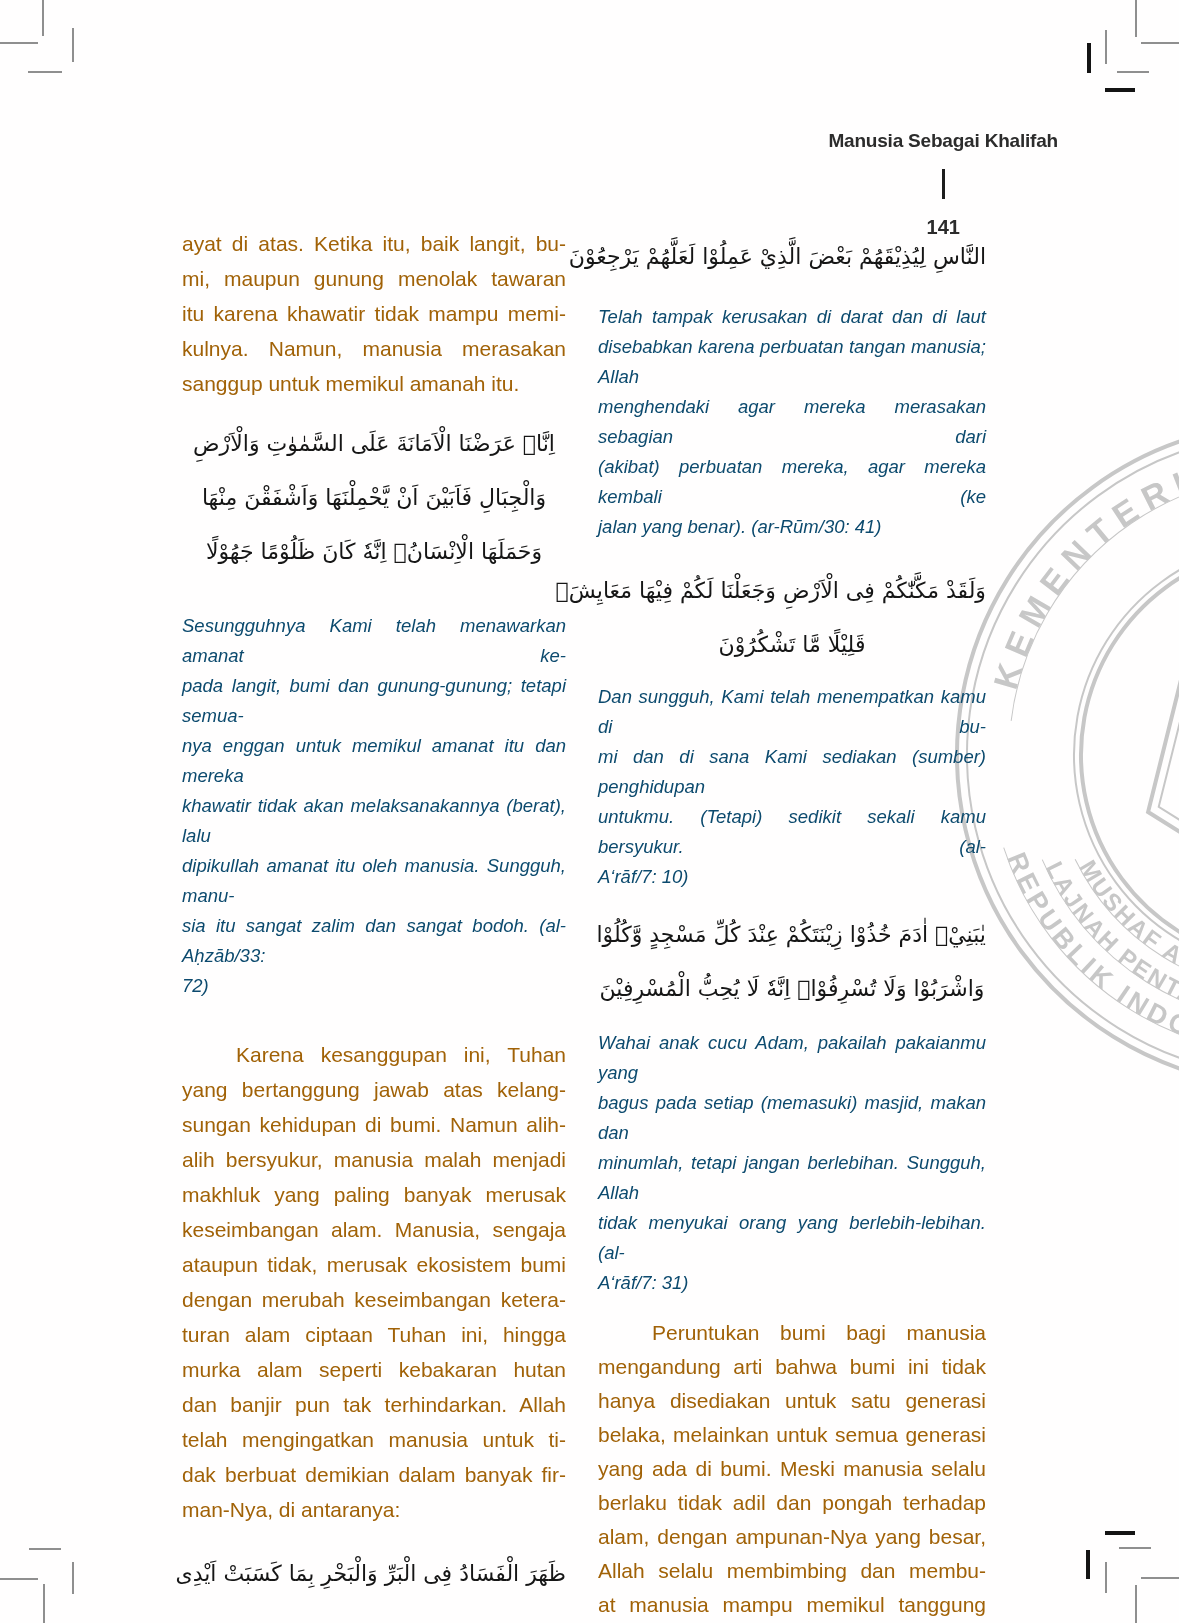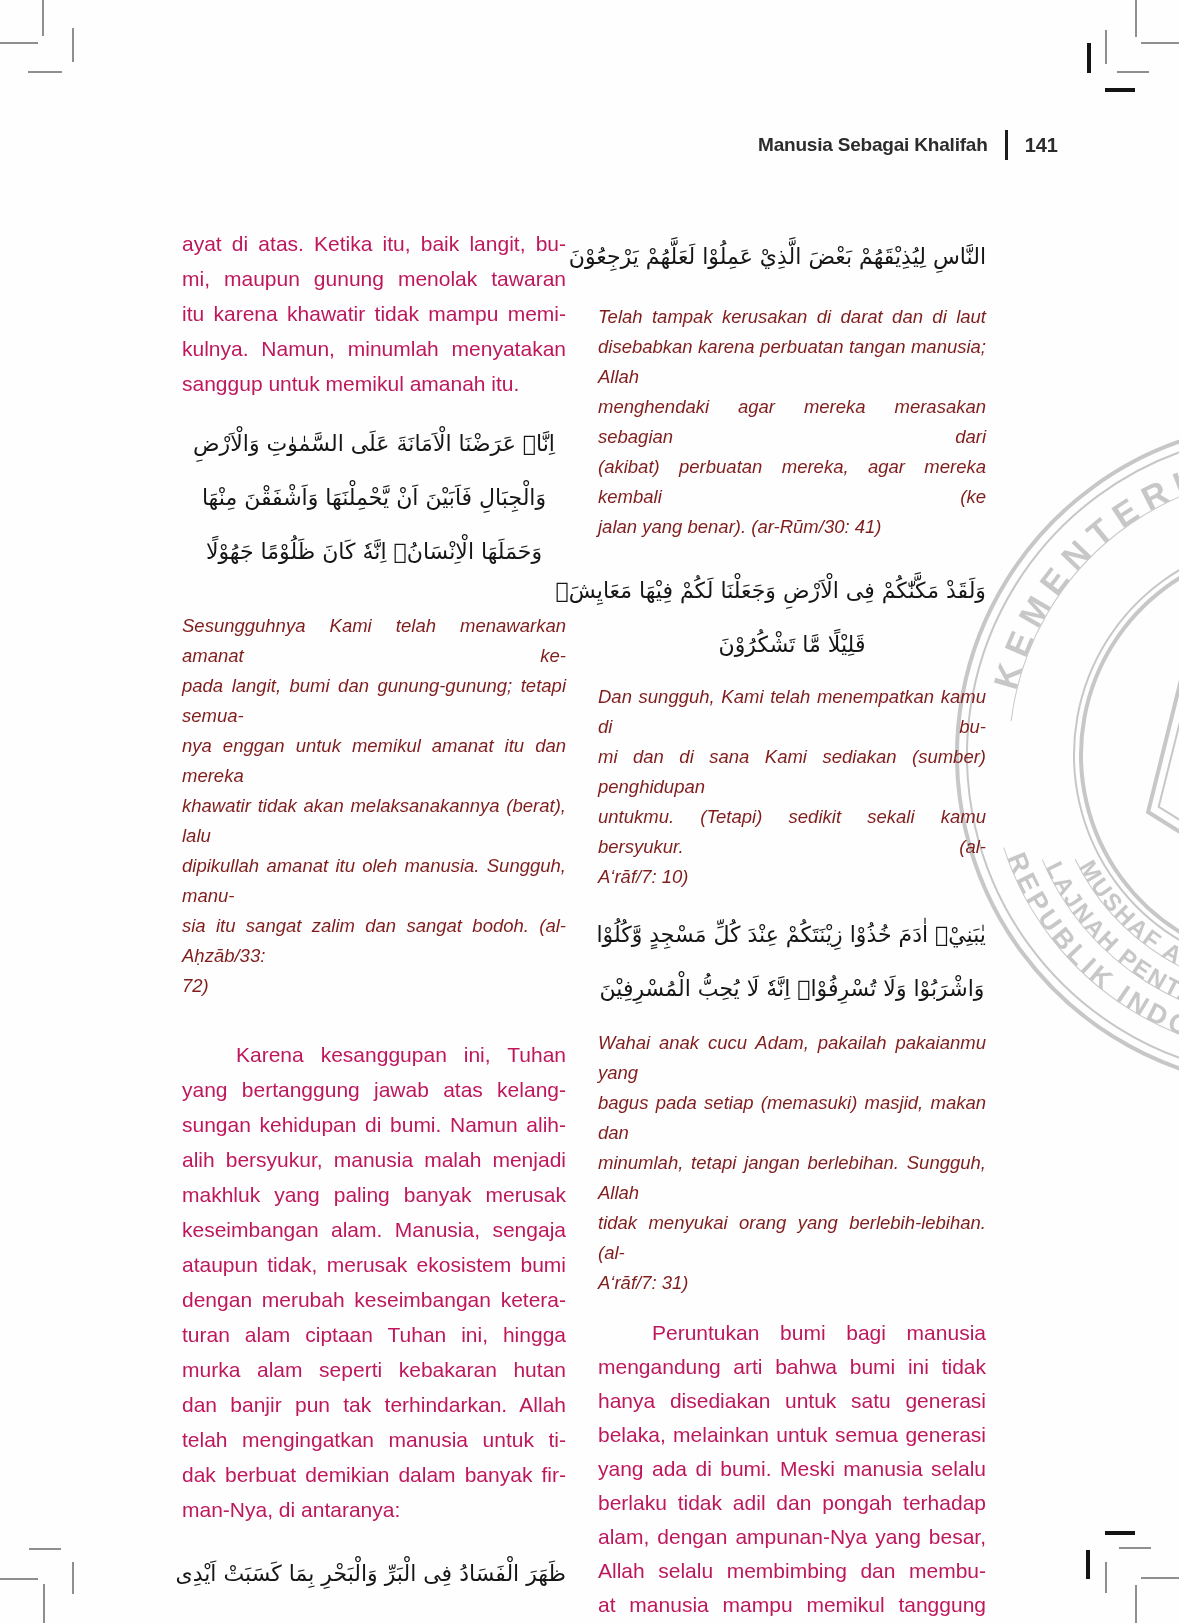--- a/index.html
+++ b/index.html
@@ -21,38 +21,38 @@
     color:#2c2c2c;
   }
   .chapter-title{font-size:19px;font-weight:bold;letter-spacing:-0.2px;}
   .header-divider{width:3px;height:30px;background:#1d1d1d;}
   .page-number{font-size:20px;font-weight:bold;}
   
   .col{position:absolute;}
   .col-left{left:182px;top:226px;width:384px;}
   .col-right{left:598px;top:230px;width:388px;}
   
-  .body-text{font-size:21px;line-height:35px;color:#be185d;}
+  .body-text{font-size:21px;line-height:35px;color:#a16207;}
   .body-text .ln{text-align:justify;text-align-last:justify;text-justify:inter-word;}
   .body-text .ln:last-child{text-align-last:left;}
   .body-text.indent .ln:first-child{text-indent:54px;}
   
-  .trans{font-size:18.5px;line-height:30px;font-style:italic;color:#7f1d1d;}
+  .trans{font-size:18.5px;line-height:30px;font-style:italic;color:#0c4a6e;}
   .trans .ln{text-align:justify;text-align-last:justify;text-justify:inter-word;}
   .trans .ln:last-child{text-align-last:left;}
   
   .arabic{
     direction:rtl;
     font-family:"DejaVu Sans",sans-serif;
     font-size:22px;line-height:54px;color:#161616;
   }
   .arabic .ln{text-align:center;text-align-last:center;white-space:nowrap;}
   
   .watermark{position:absolute;left:940px;top:370px;z-index:0;}
-  .col,.chapter-header{z-index:2;}
+  .col,.chapter-header{z-index:2;flex-direction:column;}
 </style>
 </head>
 <body>
 
 <div class="page">
 
   <svg class="watermark" width="239" height="780" viewBox="0 0 239 780">
     <g transform="rotate(32 349 385)" fill="none" stroke="#c7c7c7">
       <circle cx="349" cy="385" r="332" stroke-width="4"></circle>
       <circle cx="349" cy="385" r="322" stroke-width="2"></circle>
@@ -121,21 +121,21 @@
     <div class="chapter-title">Manusia Sebagai Khalifah</div>
     <div class="header-divider"></div>
     <div class="page-number">141</div>
   </div>
 
   <div class="col col-left">
     <div class="body-text">
         <div class="ln">ayat di atas. Ketika itu, baik langit, bu-</div>
         <div class="ln">mi, maupun gunung menolak tawaran</div>
         <div class="ln">itu karena khawatir tidak mampu memi-</div>
-        <div class="ln">kulnya. Namun, minumlah menyatakan</div>
+        <div class="ln">kulnya. Namun, manusia merasakan</div>
         <div class="ln">sanggup untuk memikul amanah itu.</div>
       </div>
     <div class="arabic" style="margin-top:16px;">
         <div class="ln">اِنَّاۤ عَرَضْنَا الْاَمَانَةَ عَلَى السَّمٰوٰتِ وَالْاَرْضِ</div>
         <div class="ln">وَالْجِبَالِ فَاَبَيْنَ اَنْ يَّحْمِلْنَهَا وَاَشْفَقْنَ مِنْهَا</div>
         <div class="ln">وَحَمَلَهَا الْاِنْسَانُۗ اِنَّهٗ كَانَ ظَلُوْمًا جَهُوْلًا</div>
       </div>
     <div class="trans" style="margin-top:32px;">
         <div class="ln">Sesungguhnya Kami telah menawarkan amanat ke-</div>
         <div class="ln">pada langit, bumi dan gunung-gunung; tetapi semua-</div>

